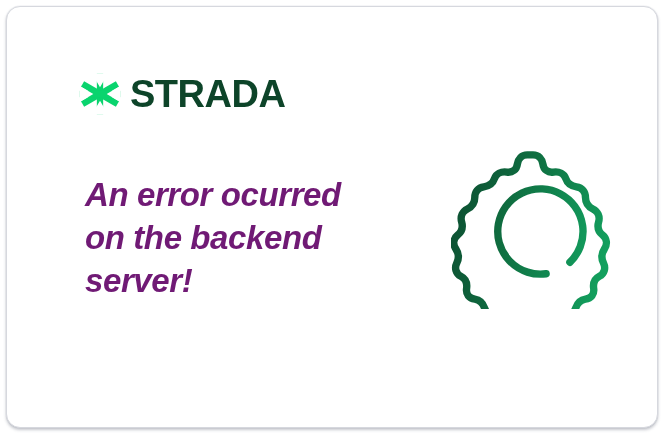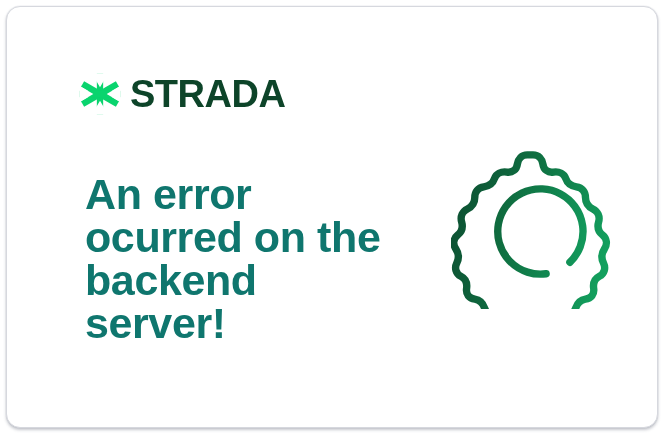--- a/index.html
+++ b/index.html
@@ -61,25 +61,26 @@
   }
 
   
   #error-message {
     position: absolute;
     left: 78px;
     top: 166px;
     width: 300px;
     font-family: "Liberation Sans", sans-serif;
     font-weight: bold;
-    font-size: 43px;
+    font-size: 33px;
     line-height: 43px;
     letter-spacing: -0.4px;
-    color: #0f766e;
+    color: #701a75;
     margin: 0;
+    font-style: italic;
   }
 
   
   #gear-illustration {
     position: absolute;
     left: 444px;
     top: 138px;
     width: 164px;
     height: 164px;
   }

